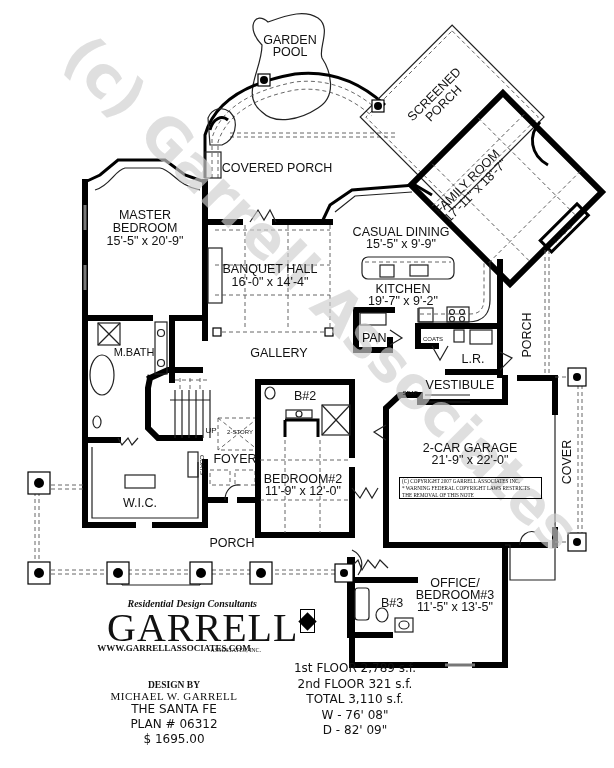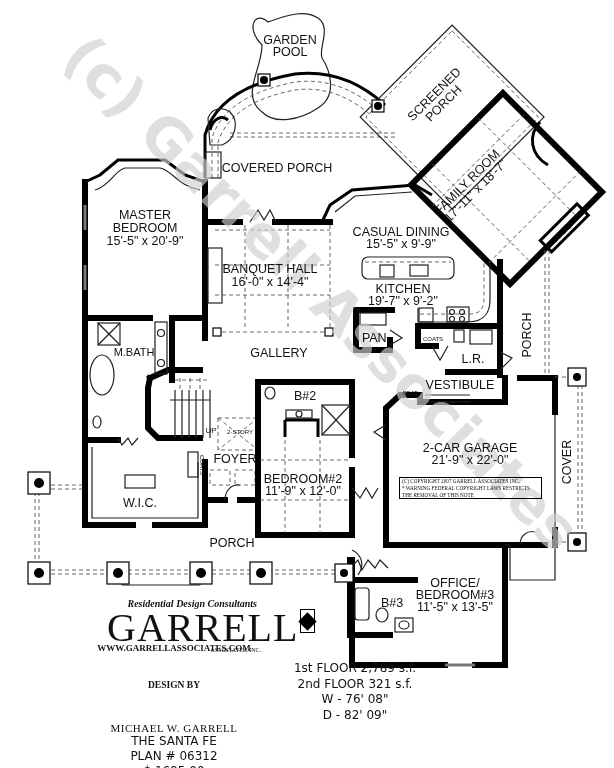--- a/index.html
+++ b/index.html
@@ -18,21 +18,21 @@
   .logo-wrap { position:absolute; left:95px; top:598px; width:170px; }
   .logo-tag { font-family:"Liberation Serif", serif; font-style:italic; font-weight:bold; font-size:10px; text-align:right; padding-right:8px; }
   .logo-row { display:flex; align-items:flex-start;margin-left:12px; }
   .logo-word { font-family:"Liberation Serif", serif; font-size:40px; letter-spacing:1px; line-height:38px; }
   .logo-diamond { width:22px; height:22px; border:1.5px solid #000; display:flex; align-items:center; justify-content:center; margin-left:2px; }
   .logo-diamond span { width:13px; height:13px; background:#000; transform:rotate(45deg); display:block; }
   .logo-inc { font-family:"Liberation Serif", serif; font-size:6px; text-align:right; padding-right:4px; }
   .credits { position:absolute; left:84px; top:643px; width:180px; text-align:center; }
   .credits .url { font-family:"Liberation Serif", serif; font-weight:bold; font-size:9px; }
   .credits .design { font-family:"Liberation Serif", serif; font-weight:bold; font-size:9.5px;margin-top:27px; }
-  .credits .designer { font-family:"Liberation Serif", serif; font-size:11px; letter-spacing:0.5px;margin-top:32px; }
+  .credits .designer { font-family:"Liberation Serif", serif; font-size:11px; letter-spacing:0.5px; }
   .credits .plain { font-family:"DejaVu Sans", sans-serif; font-size:12px; line-height:15px; }
   .stats { position:absolute; left:288px; top:661px; width:134px; text-align:center; font-family:"DejaVu Sans", sans-serif; font-size:12px; line-height:15.5px; }
   .copy-box { position:absolute; left:399px; top:477px; width:143px; height:22px; border:1px solid #000; font-family:"Liberation Serif", serif; font-size:5.2px; line-height:7px; padding:0 2px; box-sizing:border-box; white-space:nowrap; overflow:hidden; }
 </style>
 </head>
 <body>
 
 <svg id="plan" viewBox="0 0 614 768" xmlns="http://www.w3.org/2000/svg">
 
   <path class="line" d="M268,22 C255,10 245,28 262,45 C262,70 240,95 262,112 C275,125 300,120 318,108 C338,96 330,70 322,58 C318,48 332,28 318,18 C305,10 290,14 268,22 Z"></path>
@@ -332,15 +332,16 @@
   <div class="design">DESIGN BY</div>
   <div class="designer">MICHAEL W. GARRELL</div>
   <div class="plain">THE SANTA FE</div>
   <div class="plain">PLAN # 06312</div>
   <div class="plain">$ 1695.00</div>
 </div>
 
 <div class="stats">
   <div>1st FLOOR  2,789 s.f.</div>
   <div>2nd FLOOR  321 s.f.</div>
+  <div>TOTAL  3,110 s.f.</div>
   <div>W - 76' 08"</div>
   <div>D - 82' 09"</div>
 </div>
 
 </body></html>

